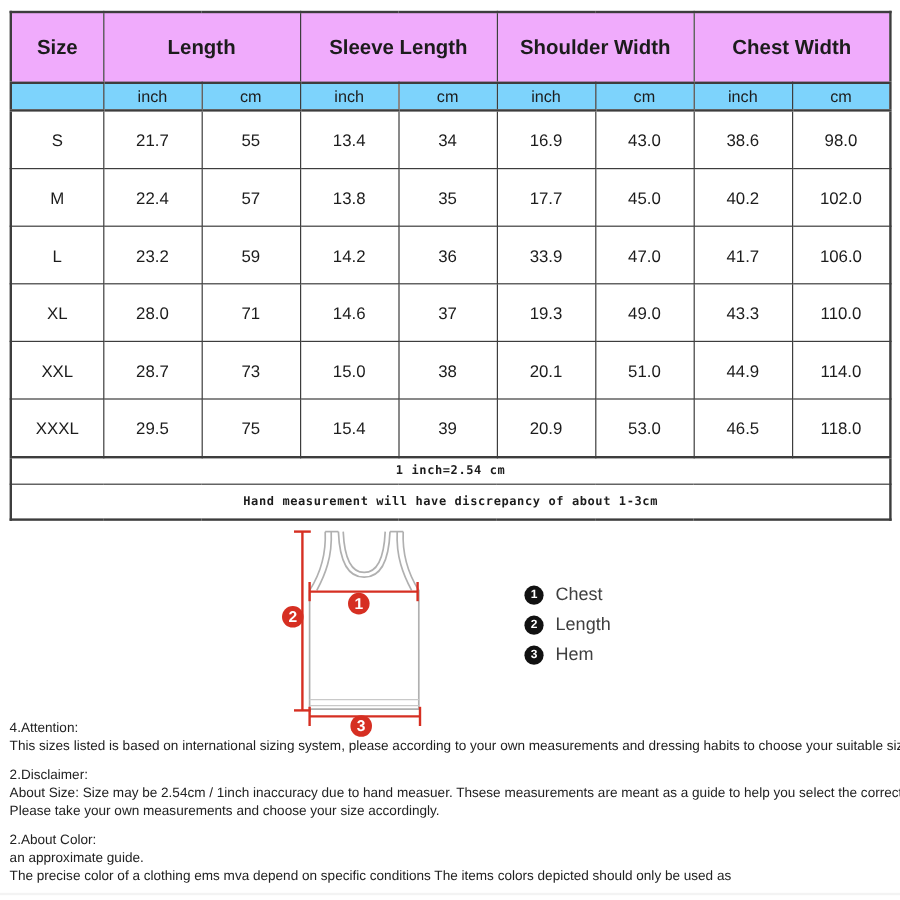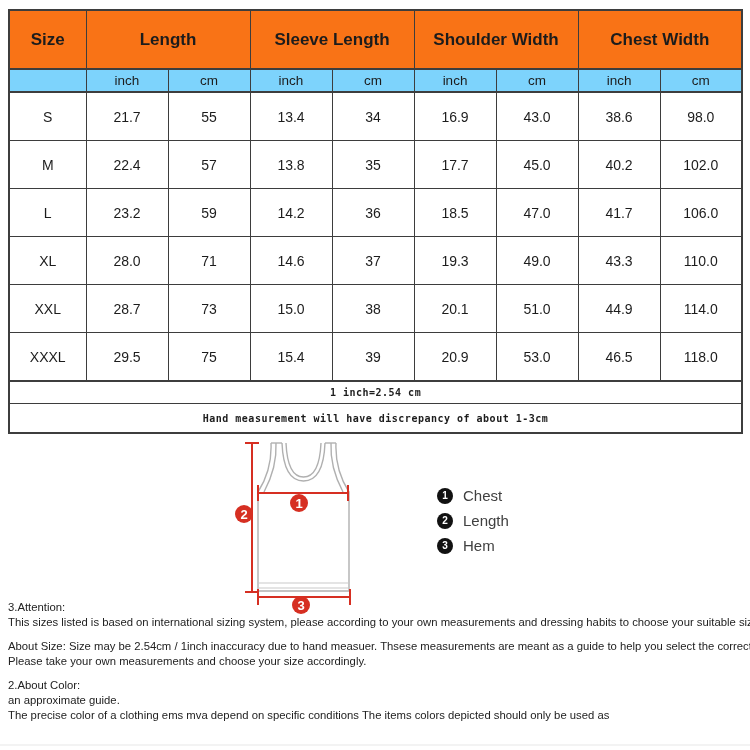--- a/index.html
+++ b/index.html
@@ -11,21 +11,21 @@
   table.size-table{
     position:absolute;left:8px;top:9px;width:735px;
     border-collapse:collapse;table-layout:fixed;
     border:2px solid #3d3d3d;
   }
   table.size-table th,table.size-table td{
     border:1px solid #3d3d3d;text-align:center;vertical-align:middle;padding:0;
     overflow:hidden;white-space:nowrap;
   }
   tr.group-row th{
-    background:#f97316;font-size:17px;font-weight:bold;height:57px;border-bottom-width:2px;
+    background:#f0abfc;font-size:17px;font-weight:bold;height:57px;border-bottom-width:2px;
   }
   tr.unit-row td{
     background:#7dd3fc;font-size:13.5px;height:21px;border-bottom-width:2px;
   }
   tr.data-row td{font-size:14px;height:47px;background:#ffffff;}
   tr.note-row td{
     font-family:"DejaVu Sans Mono","Liberation Mono",monospace;font-weight:bold;
     font-size:10px;letter-spacing:.5px;background:#ffffff;
   }
   tr.note-row.first td{height:21px;border-top-width:2px;}
@@ -102,21 +102,21 @@
     <td>45.0</td>
     <td>40.2</td>
     <td>102.0</td>
   </tr>
   <tr class="data-row">
     <td>L</td>
     <td>23.2</td>
     <td>59</td>
     <td>14.2</td>
     <td>36</td>
-    <td>18.5</td>
+    <td>33.9</td>
     <td>47.0</td>
     <td>41.7</td>
     <td>106.0</td>
   </tr>
   <tr class="data-row">
     <td>XL</td>
     <td>28.0</td>
     <td>71</td>
     <td>14.6</td>
     <td>37</td>
@@ -204,24 +204,25 @@
     <span class="legend-label">Length</span>
   </div>
   <div class="legend-row">
     <span class="legend-badge">3</span>
     <span class="legend-label">Hem</span>
   </div>
 </div>
 
 <div class="notes">
   <div class="note-block">
-    <div class="note-line">3.Attention:</div>
+    <div class="note-line">4.Attention:</div>
     <div class="note-line">This sizes listed is based on international sizing system, please according to your own measurements and dressing habits to choose your suitable size.</div>
   </div>
   <div class="note-block">
+    <div class="note-line">2.Disclaimer:</div>
     <div class="note-line">About Size: Size may be 2.54cm / 1inch inaccuracy due to hand measuer. Thsese measurements are meant as a guide to help you select the correct size.</div>
     <div class="note-line">Please take your own measurements and choose your size accordingly.</div>
   </div>
   <div class="note-block">
     <div class="note-line">2.About Color:</div>
     <div class="note-line">an approximate guide.</div>
     <div class="note-line">The precise color of a clothing ems mva depend on specific conditions The items colors depicted should only be used as</div>
   </div>
 </div>
 

